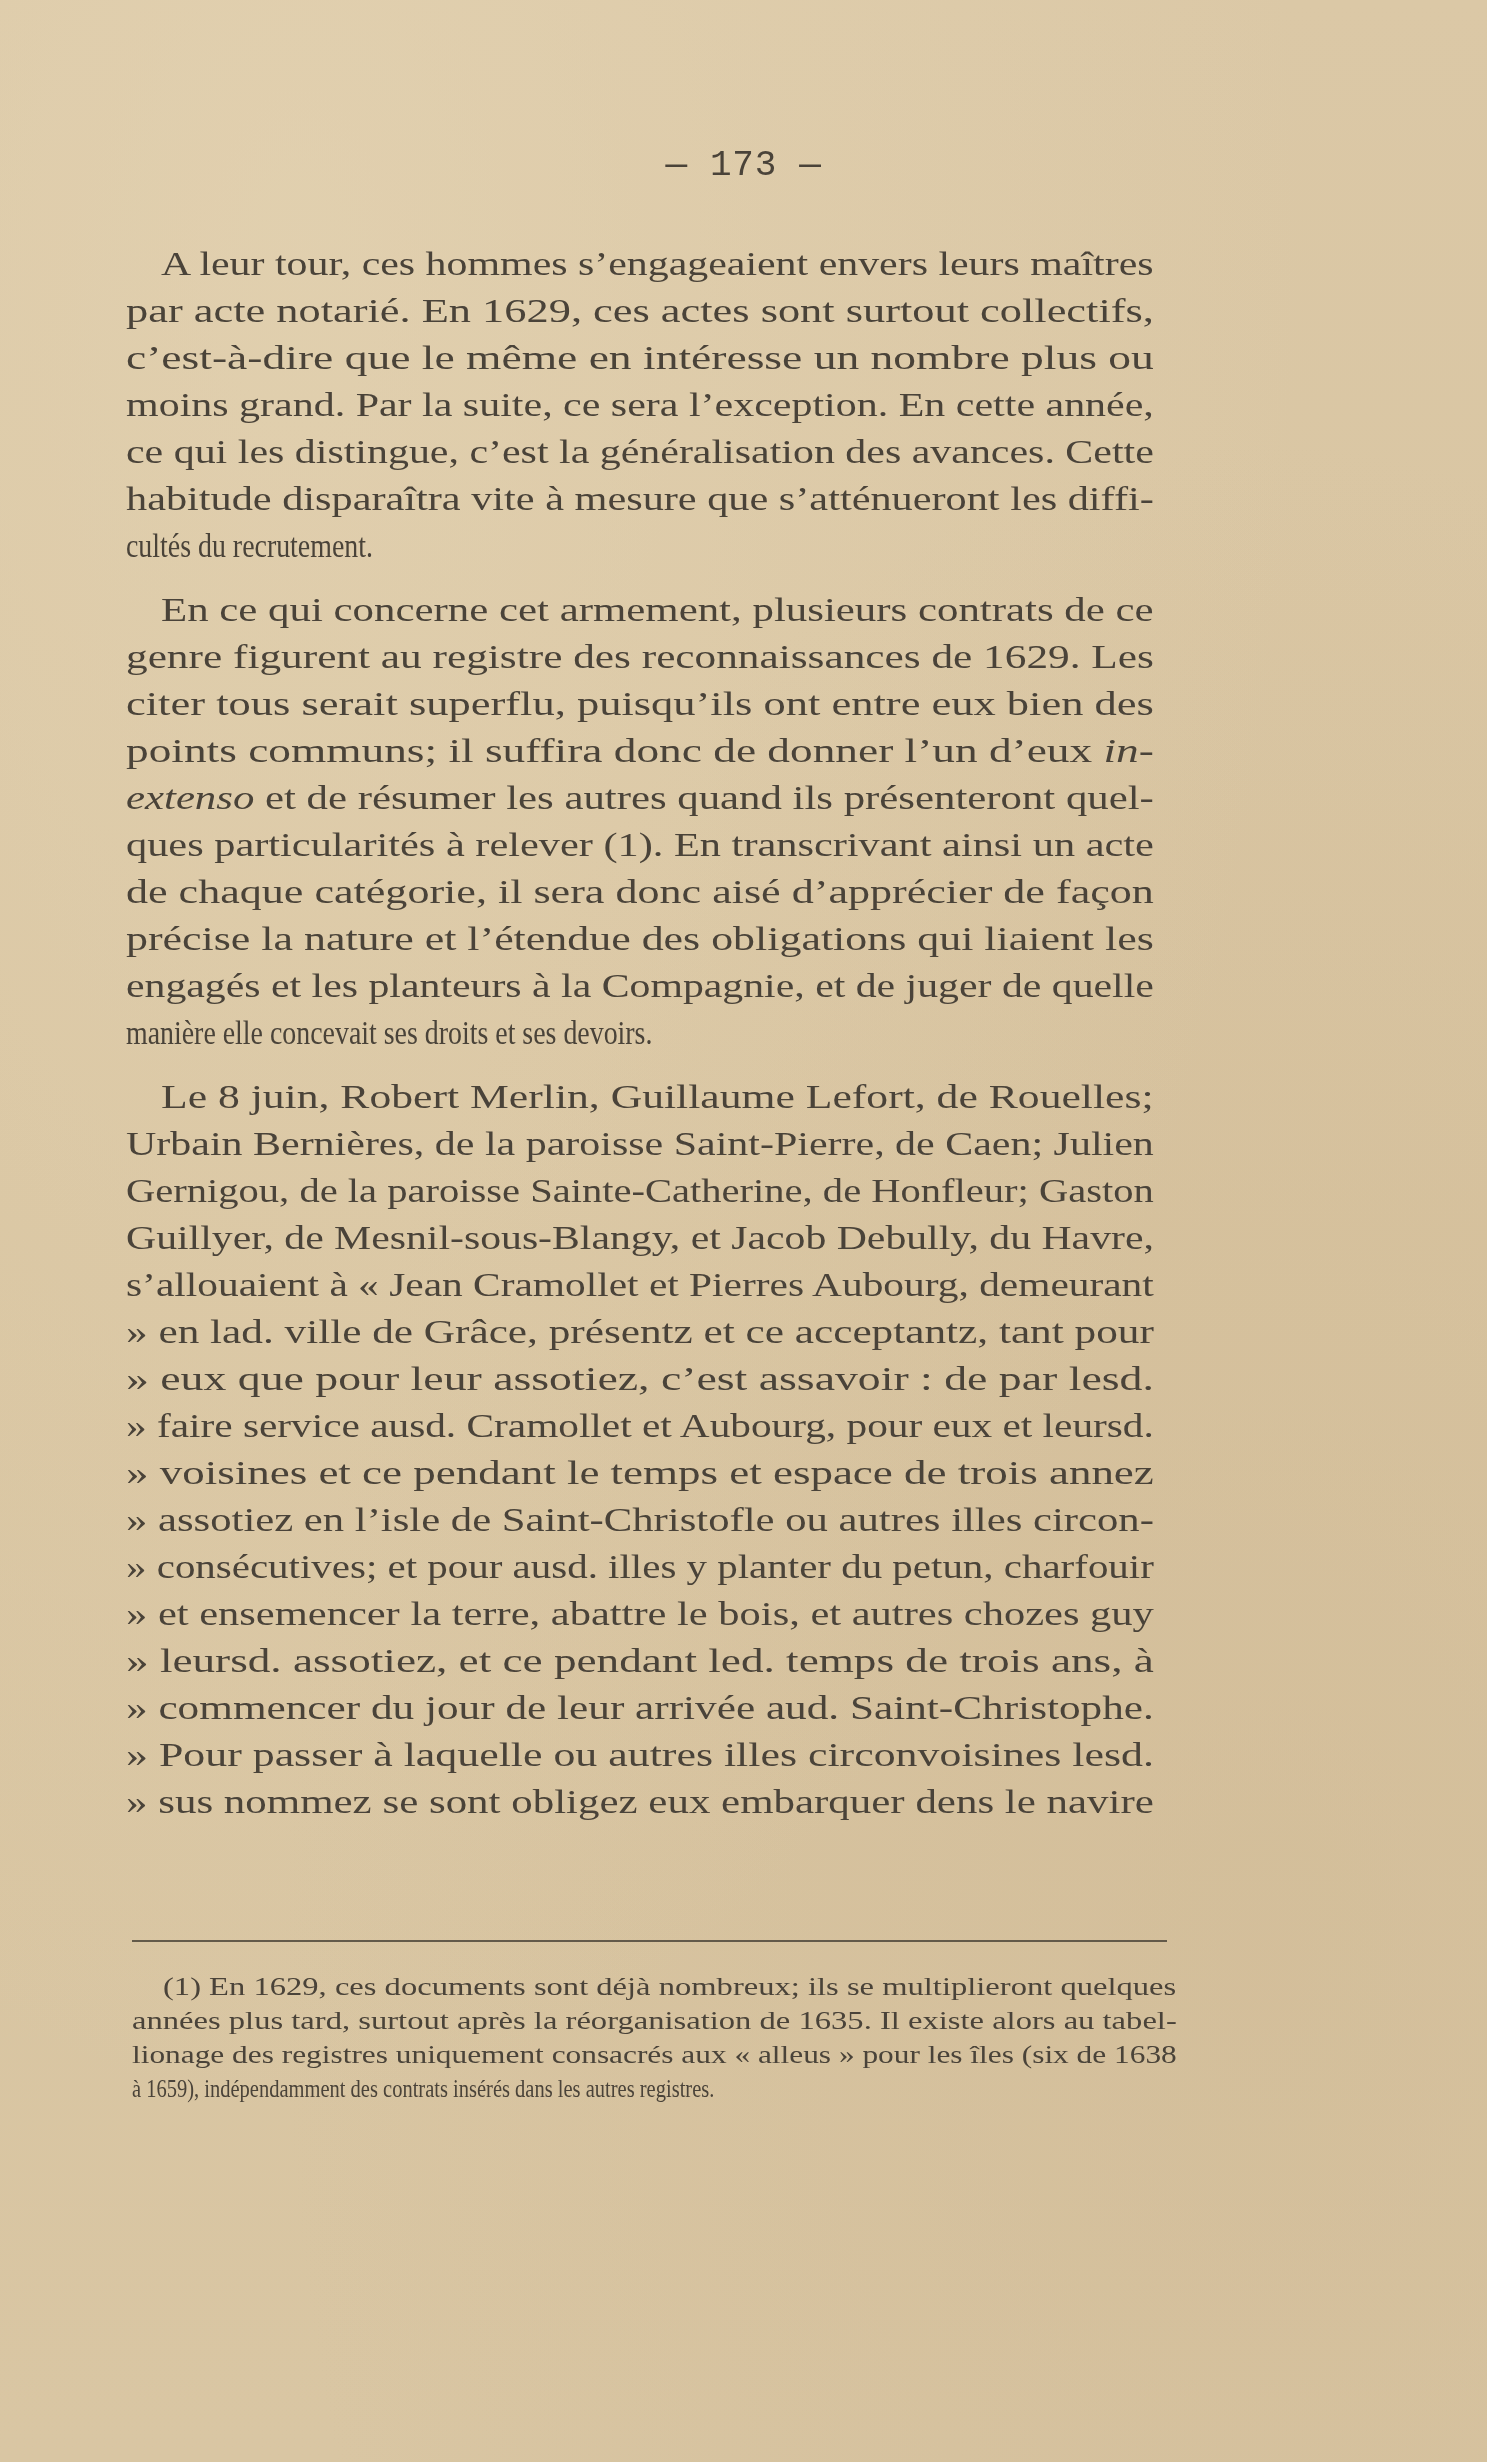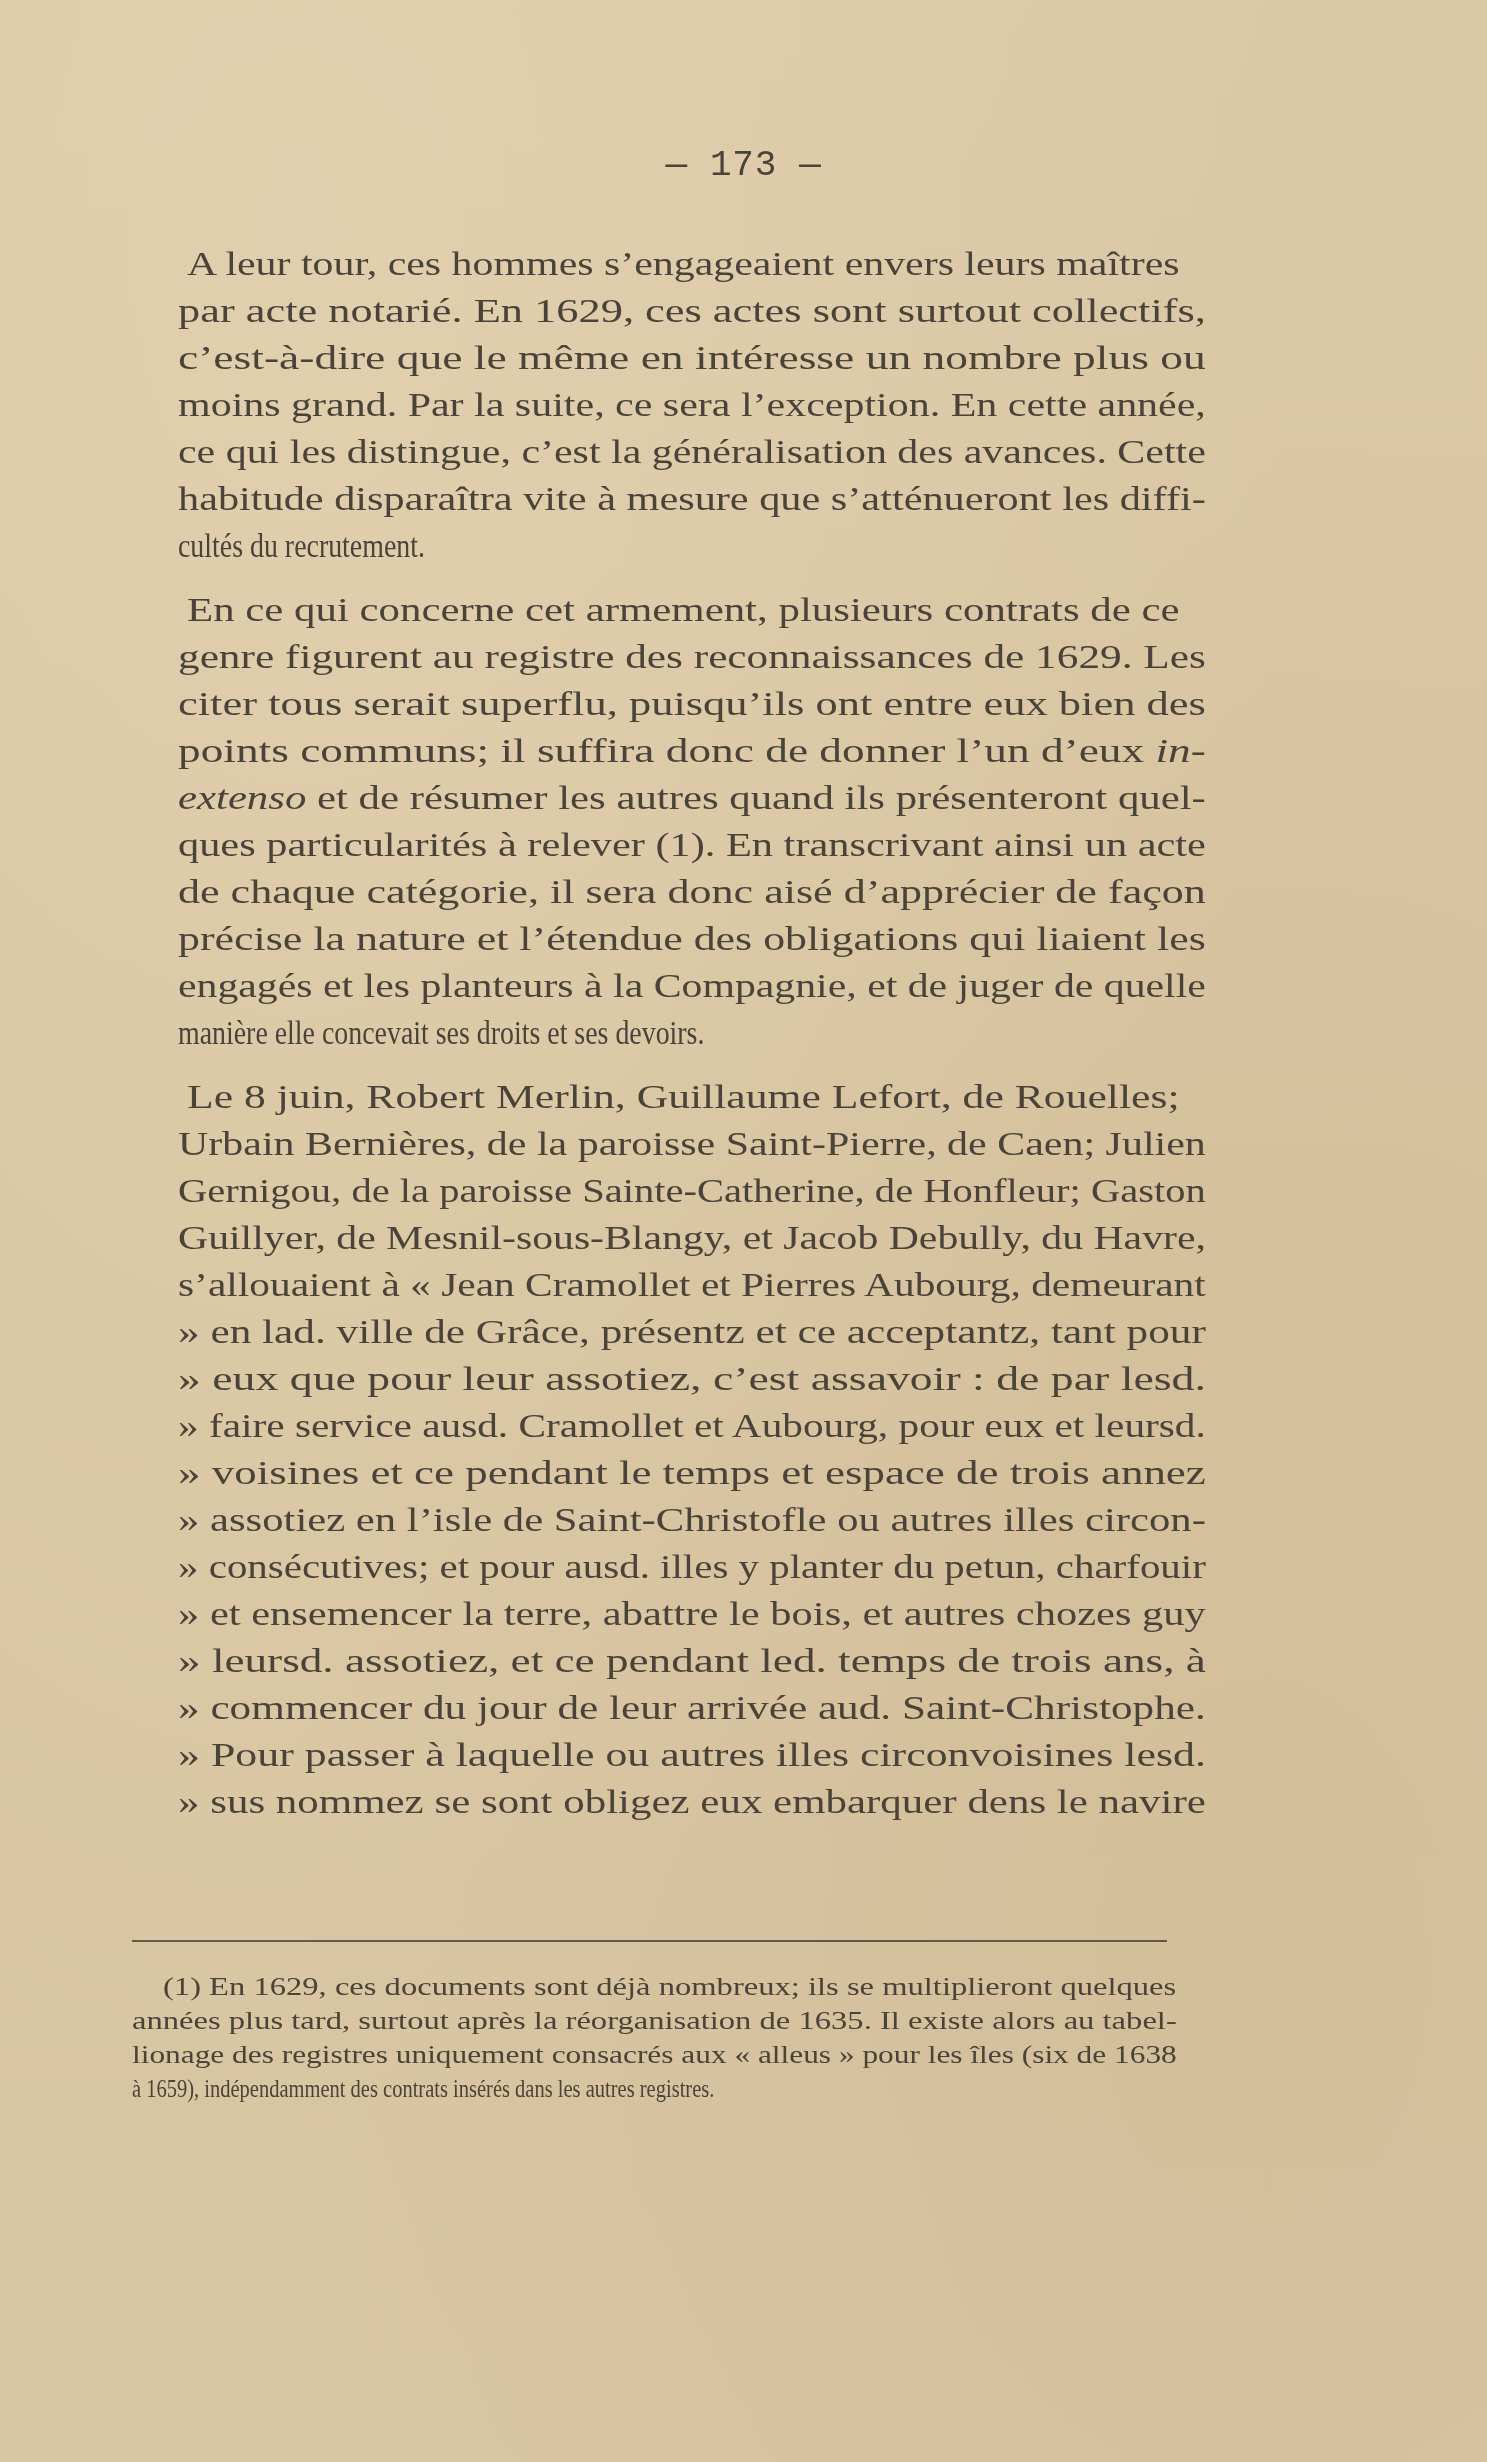--- a/index.html
+++ b/index.html
@@ -25,32 +25,31 @@
     width: 1487px;
     top: 145px;
     text-align: center;
     font-size: 36px;
     line-height: 42px;
     letter-spacing: 0.7px;
     font-family: Liberation Mono, monospace;
   }
   .body-text {
     position: absolute;
-    left: 152px;
+    left: 126px;
     width: 1025px;
     top: 240px;
   }
   .line {
     display: block;
     height: 47px;
     line-height: 47px;
     font-size: 34px;
     white-space: nowrap;
     transform-origin: 0 50%;
-    margin-left: 26px;
   }
   .line.indent { margin-left: 35px; }
   .para-gap { height: 17px; }
   .line .fill { display: inline-block; white-space: nowrap; transform-origin: 0 50%; }
   .italic { font-style: italic; }
   .footnote-rule {
     position: absolute;
     left: 132px;
     width: 1035px;
     top: 1940px;

